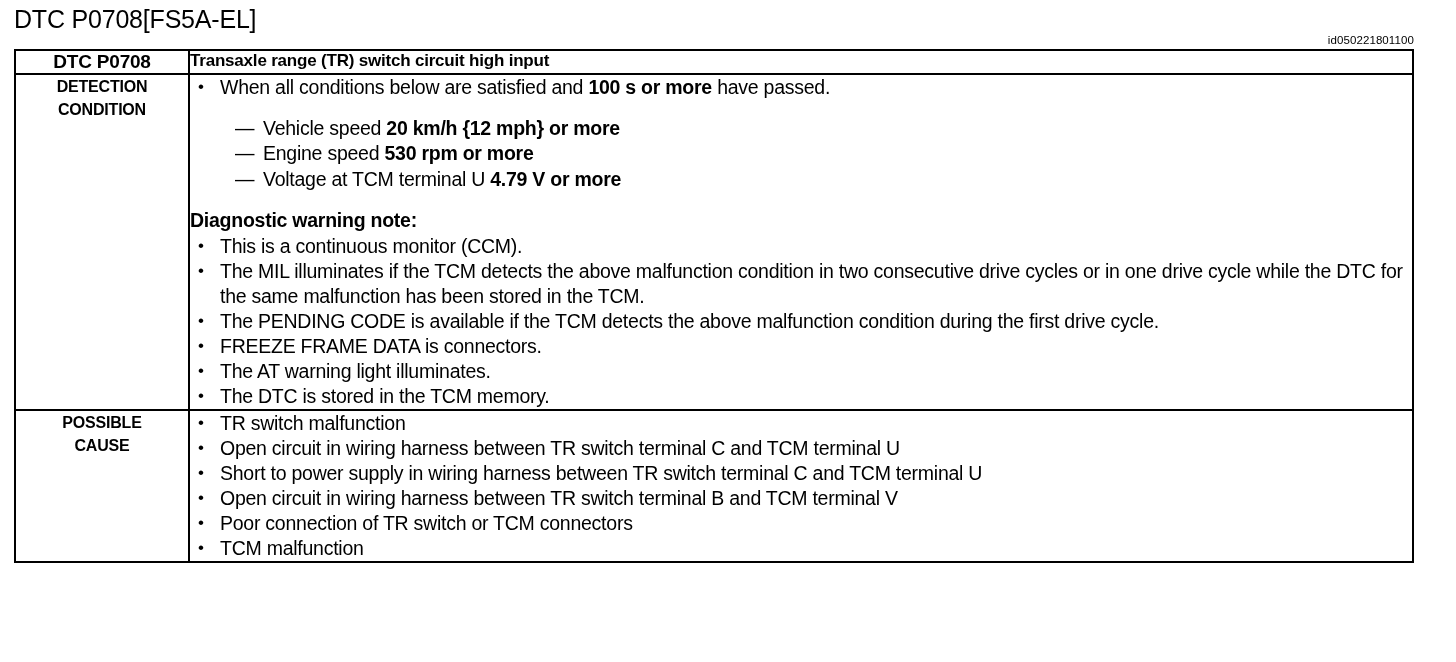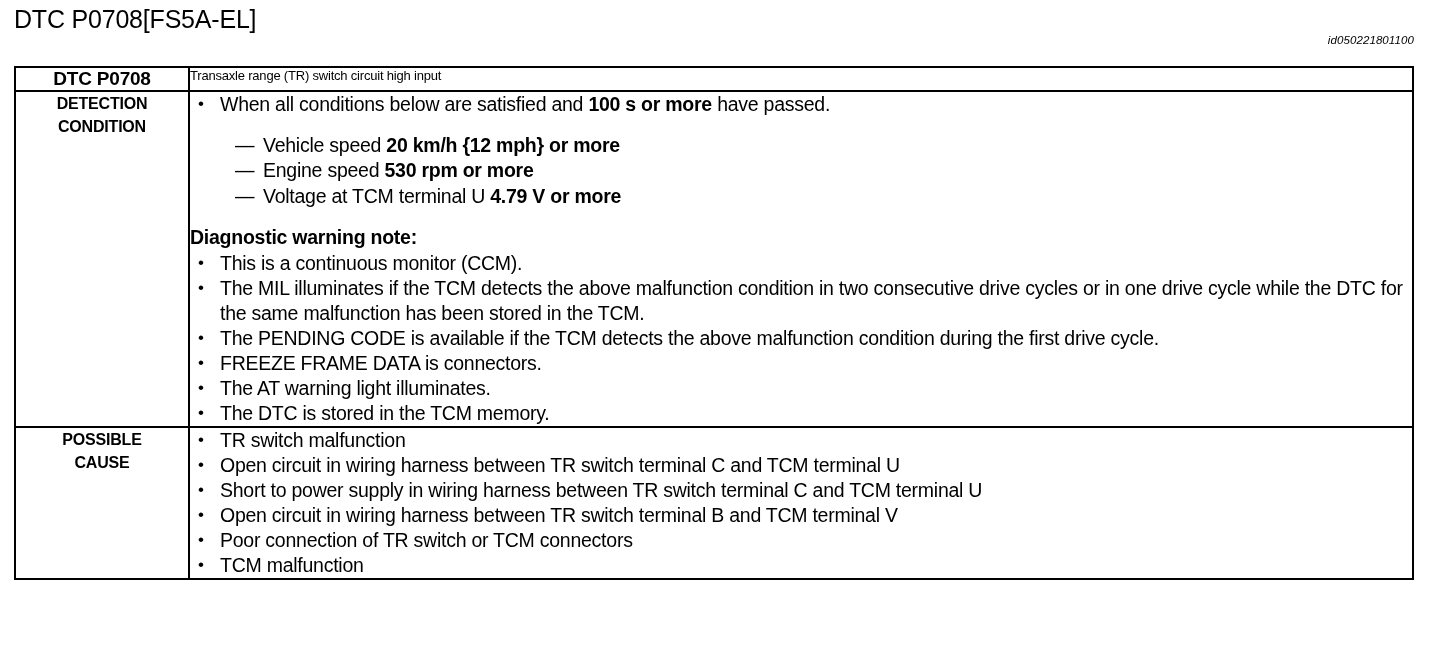--- a/index.html
+++ b/index.html
@@ -35,28 +35,27 @@
     line-height: 30px;
   }
   .page-id {
     position: absolute;
     right: 0;
     top: 30px;
     font-size: 11.5px;
     font-weight: normal;
     letter-spacing: 0.1px;
     white-space: nowrap;
-    font-style: italic;
   }
 
   
   .dtc-table {
     position: absolute;
     left: 14px;
-    top: 66px;
+    top: 49px;
     width: 1400px;
     border-collapse: collapse;
     table-layout: fixed;
   }
   .dtc-table td {
     border: 2.5px solid #000000;
     vertical-align: top;
     padding: 0;
   }
   .col-label { width: 174px; }
@@ -64,22 +63,22 @@
   
   .hdr-code {
     text-align: center;
     font-size: 19px;
     font-weight: bold;
     padding: 4px 6px 5px 6px;
     letter-spacing: -0.2px;
     white-space: nowrap;
   }
   .hdr-desc {
-    font-size: 13px;
-    font-weight: normal;
+    font-size: 17px;
+    font-weight: bold;
     padding: 4px 6px 5px 10px;
     letter-spacing: -0.2px;
     white-space: nowrap;
     margin-top: 16px;
   }
 
   
   .row-label {
     text-align: center;
     vertical-align: middle;

